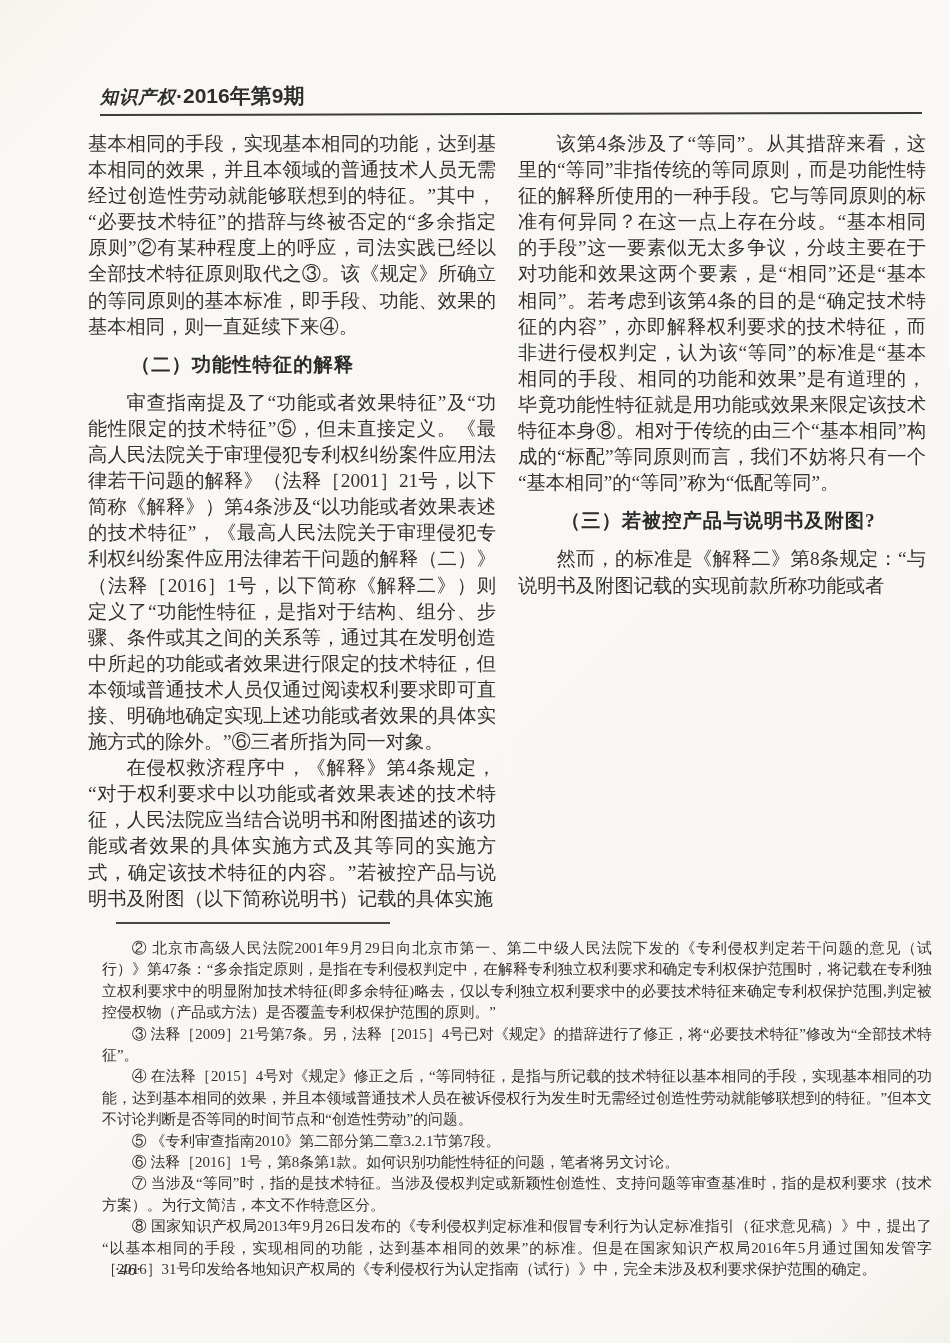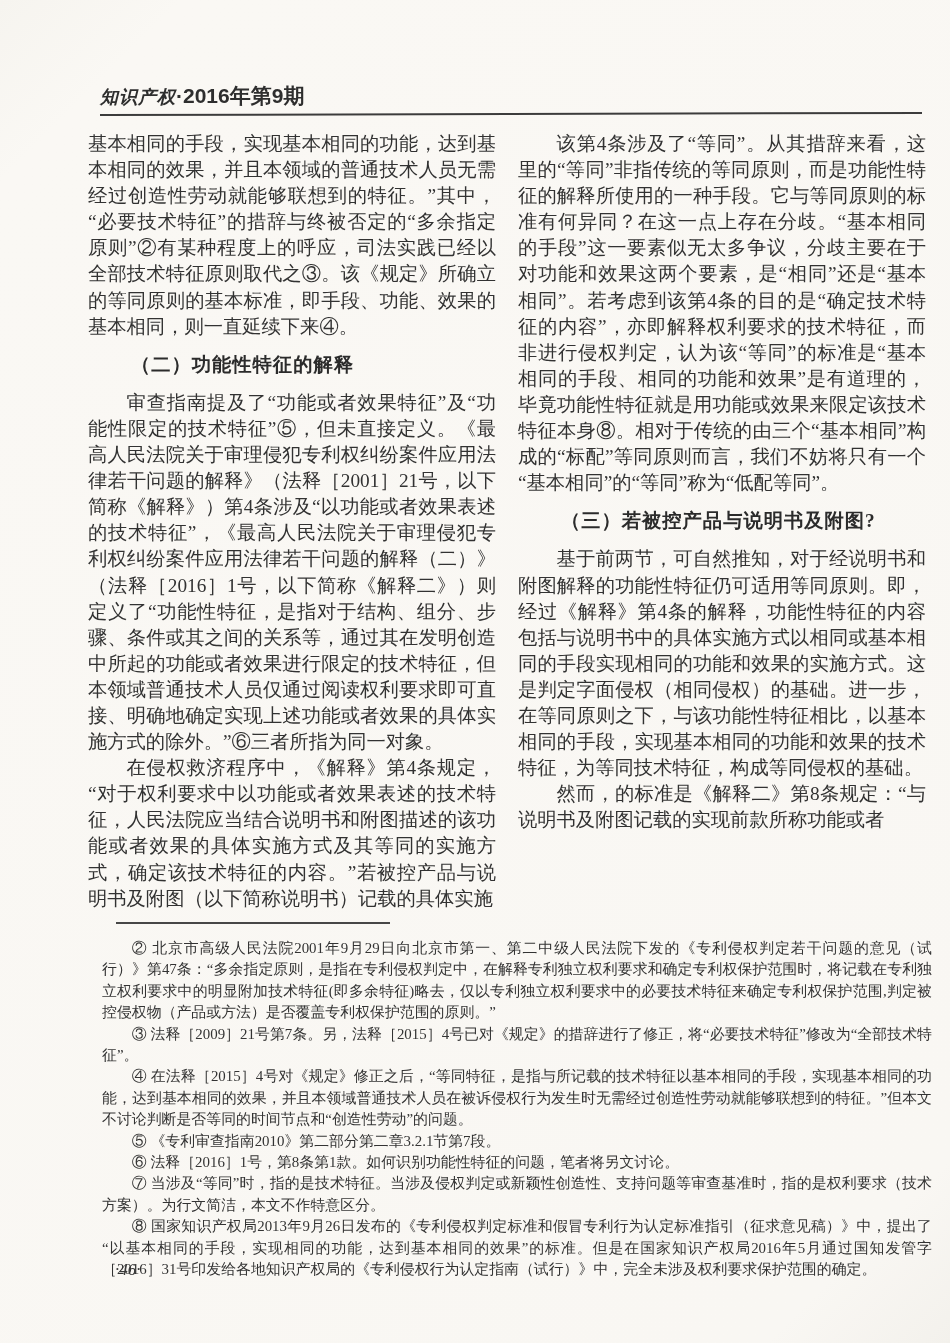--- a/index.html
+++ b/index.html
@@ -82,21 +82,20 @@
   <div class="columns">
     <div class="col">
       <p class="cont">基本相同的手段，实现基本相同的功能，达到基本相同的效果，并且本领域的普通技术人员无需经过创造性劳动就能够联想到的特征。”其中，“必要技术特征”的措辞与终被否定的“多余指定原则”②有某种程度上的呼应，司法实践已经以全部技术特征原则取代之③。该《规定》所确立的等同原则的基本标准，即手段、功能、效果的基本相同，则一直延续下来④。</p>
       <h3>（二）功能性特征的解释</h3>
       <p>审查指南提及了“功能或者效果特征”及“功能性限定的技术特征”⑤，但未直接定义。《最高人民法院关于审理侵犯专利权纠纷案件应用法律若干问题的解释》（法释［2001］21号，以下简称《解释》）第4条涉及“以功能或者效果表述的技术特征”，《最高人民法院关于审理侵犯专利权纠纷案件应用法律若干问题的解释（二）》（法释［2016］1号，以下简称《解释二》）则定义了“功能性特征，是指对于结构、组分、步骤、条件或其之间的关系等，通过其在发明创造中所起的功能或者效果进行限定的技术特征，但本领域普通技术人员仅通过阅读权利要求即可直接、明确地确定实现上述功能或者效果的具体实施方式的除外。”⑥三者所指为同一对象。</p>
       <p>在侵权救济程序中，《解释》第4条规定，“对于权利要求中以功能或者效果表述的技术特征，人民法院应当结合说明书和附图描述的该功能或者效果的具体实施方式及其等同的实施方式，确定该技术特征的内容。”若被控产品与说明书及附图（以下简称说明书）记载的具体实施</p>
     </div>
     <div class="col">
       <p>该第4条涉及了“等同”。从其措辞来看，这里的“等同”非指传统的等同原则，而是功能性特征的解释所使用的一种手段。它与等同原则的标准有何异同？在这一点上存在分歧。“基本相同的手段”这一要素似无太多争议，分歧主要在于对功能和效果这两个要素，是“相同”还是“基本相同”。若考虑到该第4条的目的是“确定技术特征的内容”，亦即解释权利要求的技术特征，而非进行侵权判定，认为该“等同”的标准是“基本相同的手段、相同的功能和效果”是有道理的，毕竟功能性特征就是用功能或效果来限定该技术特征本身⑧。相对于传统的由三个“基本相同”构成的“标配”等同原则而言，我们不妨将只有一个“基本相同”的“等同”称为“低配等同”。</p>
       <h3>（三）若被控产品与说明书及附图?</h3>
-      <p>基于前两节，可自然推知，对于经说明书和附图解释的功能性特征仍可适用等同原则。即，经过《解释》第4条的解释，功能性特征的内容包括与说明书中的具体实施方式以相同或基本相同的手段实现相同的功能和效果的实施方式。这是判定字面侵权（相同侵权）的基础。进一步，在等同原则之下，与该功能性特征相比，以基本相同的手段，实现基本相同的功能和效果的技术特征，为等同技术特征，构成等同侵权的基础。</p>
       <p>然而，的标准是《解释二》第8条规定：“与说明书及附图记载的实现前款所称功能或者</p>
     </div>
   </div>
 
   <div class="footnote-sep"></div>
 
   <div class="footnotes">
     <p>② 北京市高级人民法院2001年9月29日向北京市第一、第二中级人民法院下发的《专利侵权判定若干问题的意见（试行）》第47条：“多余指定原则，是指在专利侵权判定中，在解释专利独立权利要求和确定专利权保护范围时，将记载在专利独立权利要求中的明显附加技术特征(即多余特征)略去，仅以专利独立权利要求中的必要技术特征来确定专利权保护范围,判定被控侵权物（产品或方法）是否覆盖专利权保护范围的原则。”</p>
     <p>③ 法释［2009］21号第7条。另，法释［2015］4号已对《规定》的措辞进行了修正，将“必要技术特征”修改为“全部技术特征”。</p>
     <p>④ 在法释［2015］4号对《规定》修正之后，“等同特征，是指与所记载的技术特征以基本相同的手段，实现基本相同的功能，达到基本相同的效果，并且本领域普通技术人员在被诉侵权行为发生时无需经过创造性劳动就能够联想到的特征。”但本文不讨论判断是否等同的时间节点和“创造性劳动”的问题。</p>

